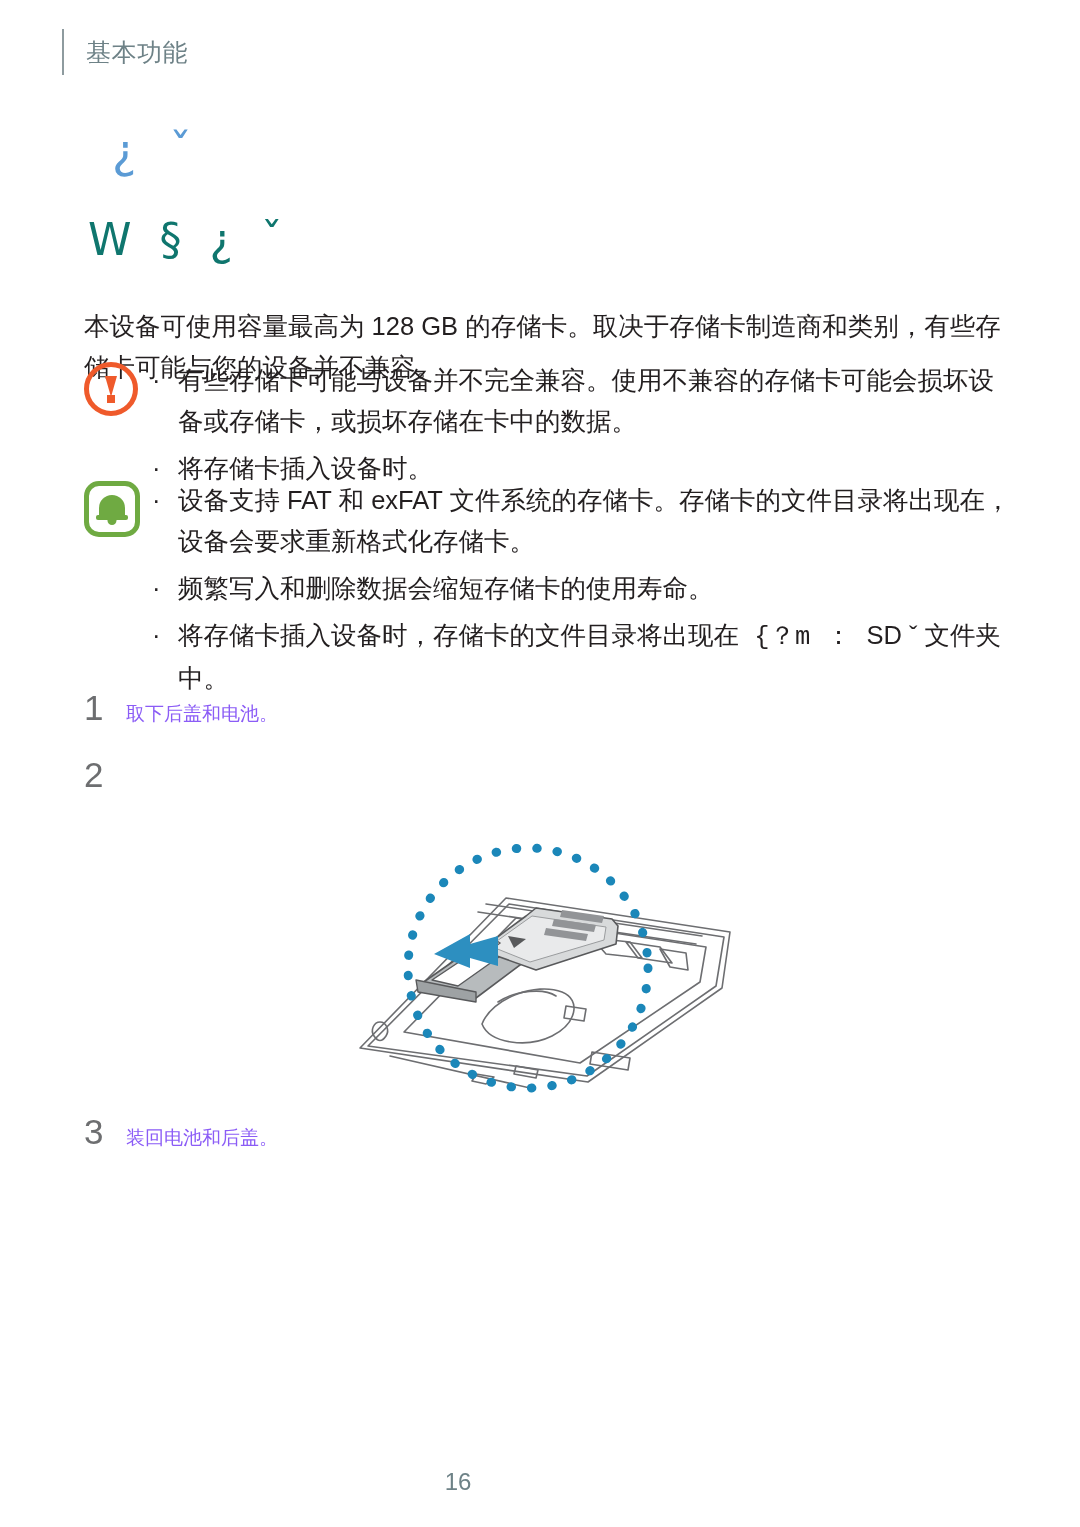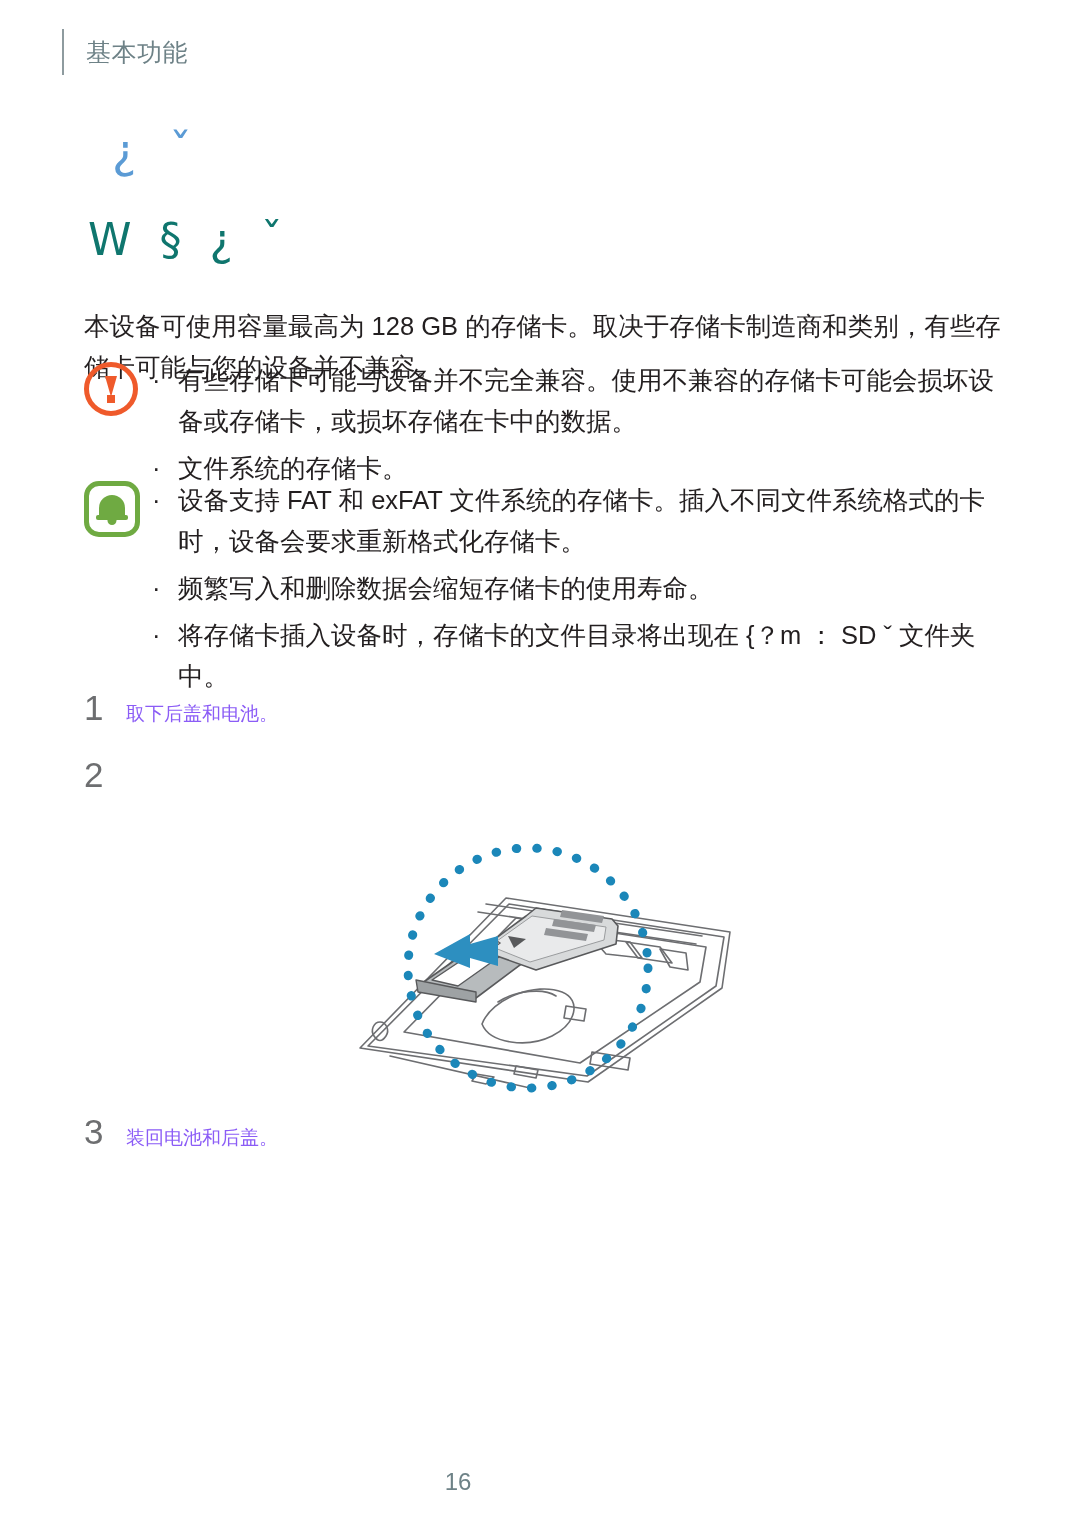--- a/index.html
+++ b/index.html
@@ -170,21 +170,21 @@
   .bullet-mark {
     width: 26px;
     min-width: 26px;
     text-align: left;
     color: #231f20;
     font-size: 25.5px;
     line-height: 41px;
   }
   .bullet-text { flex: 1; }
   .bullet-text b { font-weight: normal; }
-  .glyph-broken { font-family: Liberation Sans, sans-serif; }
+  .glyph-broken { font-family: Liberation Mono, monospace; }
 
   
   .step {
     position: absolute;
     left: 84px;
     display: flex;
     align-items: baseline;
     width: 900px;
   }
   .step-1 { top: 690px; }
@@ -244,37 +244,37 @@
       <div class="bang-dot"></div>
     </div>
   </div>
   <div class="callout-body">
     <div class="bullet-row">
       <span class="bullet-mark">·</span>
       <span class="bullet-text">有些存储卡可能与设备并不完全兼容。使用不兼容的存储卡可能会损坏设备或存储卡，或损坏存储在卡中的数据。</span>
     </div>
     <div class="bullet-row">
       <span class="bullet-mark">·</span>
-      <span class="bullet-text">文件系统的存储卡。</span>
+      <span class="bullet-text">将存储卡插入设备时。</span>
     </div>
   </div>
 </div>
 
 <div class="callout callout-note">
   <div class="callout-icon">
     <div class="icon-note">
       <div class="bell-body"></div>
       <div class="bell-lip"></div>
       <div class="bell-knob"></div>
     </div>
   </div>
   <div class="callout-body">
     <div class="bullet-row">
       <span class="bullet-mark">·</span>
-      <span class="bullet-text">设备支持 FAT 和 exFAT 文件系统的存储卡。插入不同文件系统格式的卡时，设备会要求重新格式化存储卡。</span>
+      <span class="bullet-text">设备支持 FAT 和 exFAT 文件系统的存储卡。存储卡的文件目录将出现在，设备会要求重新格式化存储卡。</span>
     </div>
     <div class="bullet-row">
       <span class="bullet-mark">·</span>
       <span class="bullet-text">频繁写入和删除数据会缩短存储卡的使用寿命。</span>
     </div>
     <div class="bullet-row">
       <span class="bullet-mark">·</span>
       <span class="bullet-text"><span class="glyph-broken">将存储卡插入设备时，存储卡的文件目录将出现在 {？m    ： </span><b>SD</b><span> ˇ 文件夹中。</span></span>
     </div>
   </div>

